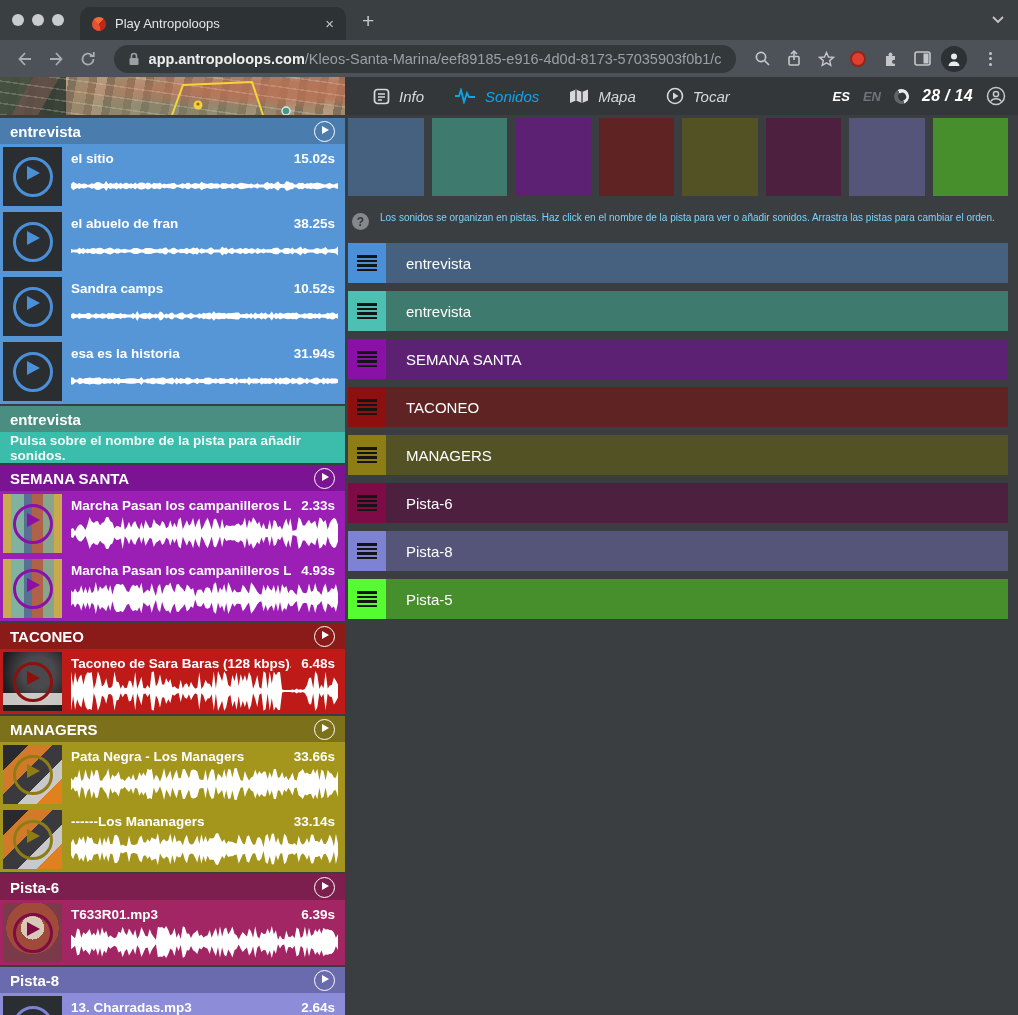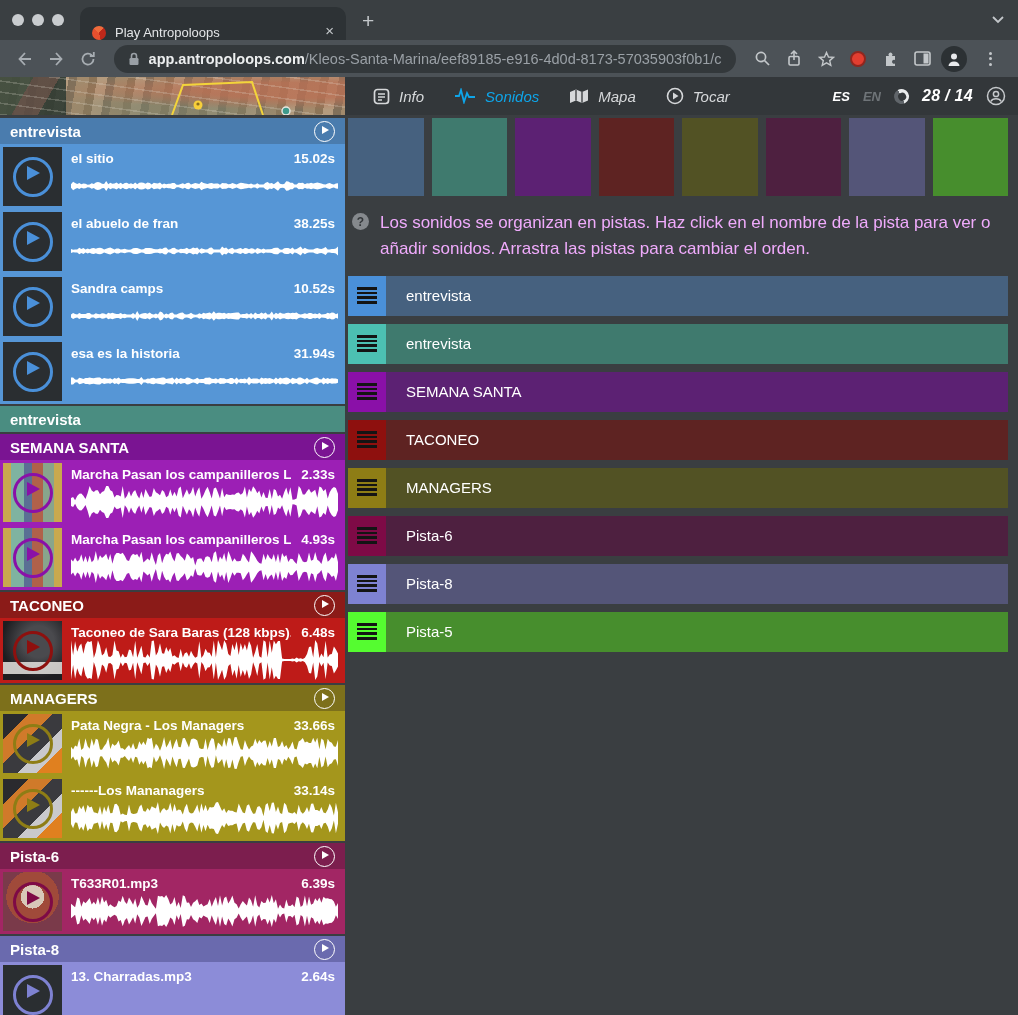--- a/index.html
+++ b/index.html
@@ -4,21 +4,21 @@
 <style>
   html,body{margin:0;padding:0;}
   body{width:1018px;height:1015px;overflow:hidden;background:#3a3e41;
        font-family:"Liberation Sans",sans-serif;-webkit-font-smoothing:antialiased;}
   .screen{position:relative;width:1018px;height:1015px;overflow:hidden;}
 
   
   .tabstrip{height:40px;background:#3a3f42;display:flex;align-items:center;padding-left:12px;position:relative;}
   .lights{display:flex;gap:8px;margin-right:16px;}
   .light{width:12px;height:12px;border-radius:50%;background:#c9cccf;}
-  .tab{width:244px;height:33px;background:#2d3235;border-radius:10px 10px 0 0;display:flex;align-items:flex-end;
+  .tab{width:244px;height:33px;background:#2d3235;border-radius:10px 10px 0 0;display:flex;align-items:center;
        padding:0 10px 0 12px;gap:9px;align-self:flex-end;}
   .favicon{width:14px;height:14px;border-radius:50%;flex:none;
            background:conic-gradient(from 40deg,#c0281a 0 35%,#e8502e 35% 75%,#ef6c3c 75%);}
   .tab-title{font-size:13px;color:#e3e5e7;flex:1;white-space:nowrap;overflow:hidden;}
   .tab-close{color:#c3c7ca;font-size:15px;line-height:1;padding:2px;}
   .newtab{font-size:21px;color:#c3c7ca;margin-left:16px;line-height:1;}
   .tab-chevron{position:absolute;right:14px;top:16px;}
 
   .toolbar{height:37px;background:#4c5257;display:flex;align-items:center;padding:0 10px;gap:4px;}
   .tbtn{width:28px;height:28px;display:flex;align-items:center;justify-content:center;flex:none;}
@@ -90,21 +90,21 @@
   .clip-duration{flex:none;}
   .clip-wave{margin-top:0;height:40px;}
   .note{height:31px;display:flex;align-items:center;padding:0 10px;color:rgba(255,255,255,.93);font-size:13.5px;background:var(--bg);}
 
   
   .swatches{display:flex;gap:8px;height:78px;margin-bottom:14px;}
   .swatch{flex:1;}
   .help{display:flex;gap:11px;margin:0 0 13px 4px;align-items:flex-start;}
   .help-icon{width:17px;height:17px;border-radius:50%;background:#85898d;color:#33373a;font-size:12px;font-weight:700;
       display:flex;align-items:center;justify-content:center;margin-top:3px;flex:none;}
-  .help-text{color:#f0abfc;font-size:17px;line-height:1.55;max-width:645px;}
+  .help-text{color:#7dd3fc;font-size:10px;line-height:1.55;max-width:645px;}
   .rows{display:flex;flex-direction:column;gap:8px;}
   .trow{height:40px;display:flex;}
   .trow-handle{width:38px;flex:none;display:flex;align-items:center;justify-content:center;background:var(--acc);}
   .burger{width:20px;height:16.5px;display:block;
       background:repeating-linear-gradient(180deg,#141414 0 2.6px,transparent 2.6px 4.7px);}
   .trow-body{flex:1;display:flex;align-items:center;padding-left:20px;color:#fff;font-size:15px;font-weight:500;background:var(--muted);}
 
   svg{display:block;}
 </style>
 </head>
@@ -341,20 +341,23 @@
     </div>
   </div>
 </div>
   </section>
 
   <section class="track-section" style="--hdr: #4a8d81; --bg: #3cbcaa; --acc: #4cc0b2;">
     <div class="track-header">
       <span class="track-name">entrevista</span>
       <span class="spacer"></span>
     </div>
+    <div class="track-body">
+            <div class="note">Pulsa sobre el nombre de la pista para añadir sonidos.</div>
+          </div>
   </section>
 
   <section class="track-section" style="--hdr: #7a1492; --bg: #9c1fb5; --acc: #8a10a8;">
     <div class="track-header">
       <span class="track-name">SEMANA SANTA</span>
       <span class="spacer"></span>
     <span class="playall"></span>
           </div>
     <div class="track-body">
   <div class="clip">

